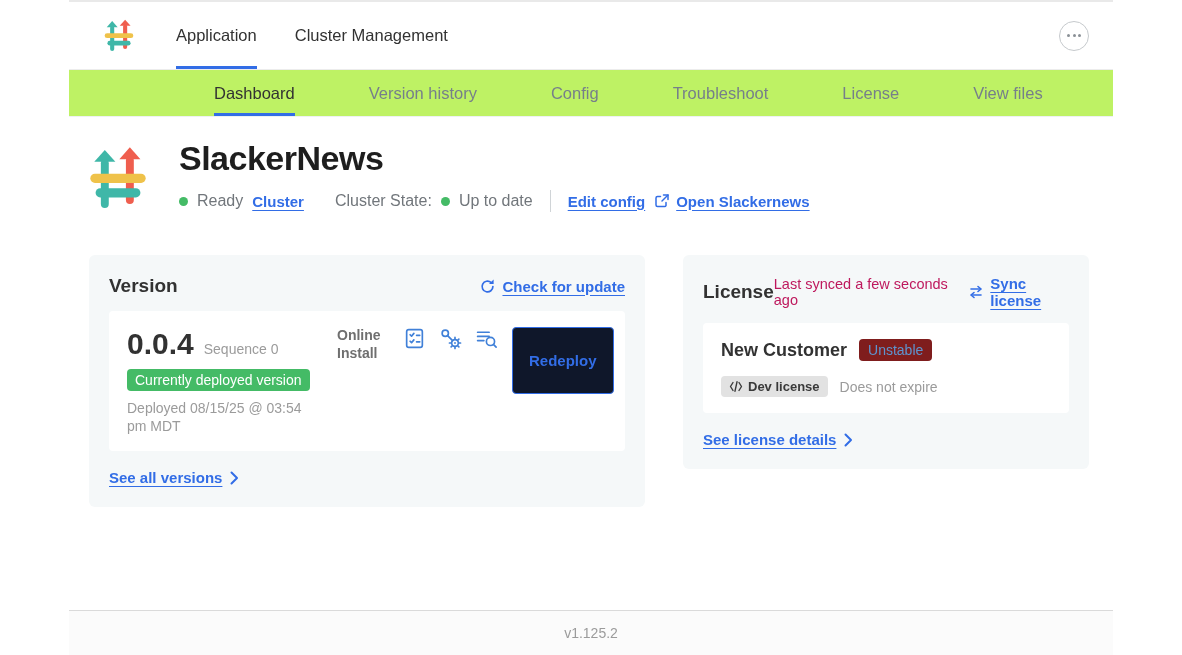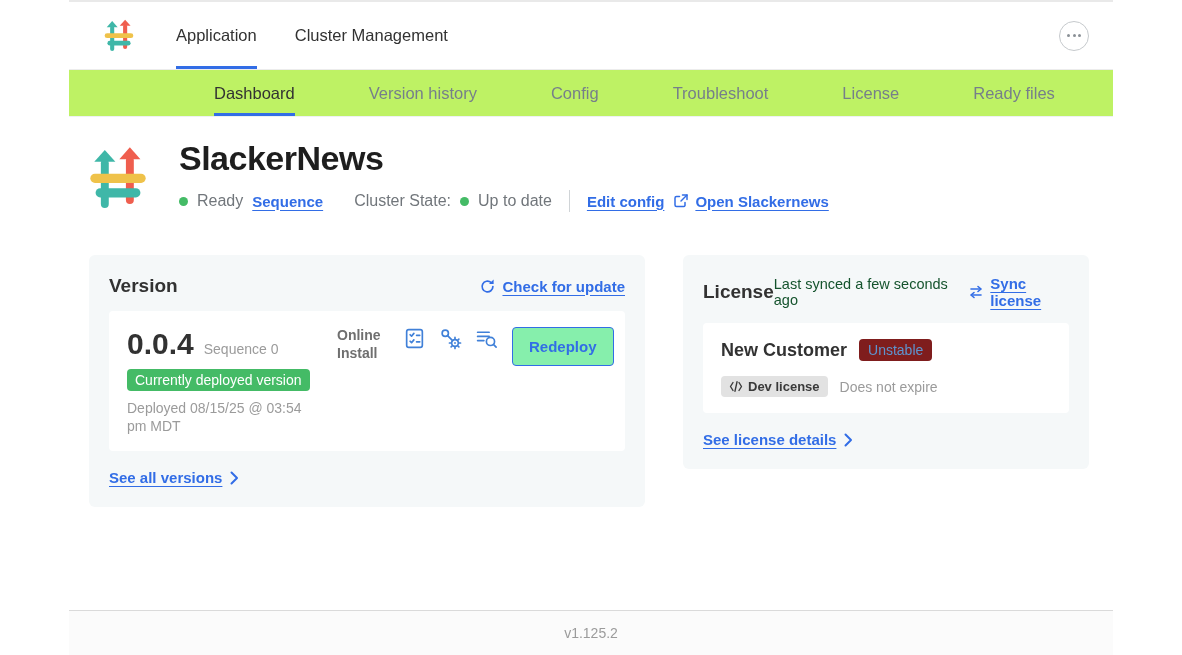--- a/index.html
+++ b/index.html
@@ -60,40 +60,40 @@
   .vdiv { width: 1px; height: 22px; background: #d0d4d7; margin: 0 8px; }
 
   
   .cards { display: flex; gap: 38px; margin-top: 40px; align-items: flex-start; padding-right: 0; }
   .card { background: #f5f8f9; border-radius: 6px; padding: 20px; }
   .version-card { width: 556px; flex-shrink: 0; }
   .license-card { flex: 1; }
   .card-head { display: flex; align-items: center; justify-content: space-between; }
   .card-title { font-size: 19px; font-weight: bold; color: #323232; }
   .head-right { display: flex; align-items: center; gap: 8px; }
-  .synced-text { color: #14532d; font-size: 14.5px; margin-right: 6px; font-weight: normal; }
+  .synced-text { color: #be185d; font-size: 14.5px; margin-right: 6px; font-weight: normal; }
 
   .inner-card { background: #fff; border-radius: 4px; margin-top: 14px; padding: 16px 18px; }
   .version-inner { display: flex; align-items: flex-start; gap: 14px; }
   .version-left { width: 196px; flex-shrink: 0; }
   .version-line { display: flex; align-items: baseline; gap: 10px; }
   .version-number { font-size: 30px; font-weight: bold; color: #323232; }
   .sequence { font-size: 14px; color: #9b9b9b; }
   .green-badge {
     display: inline-block; margin-top: 8px; background: #44bb66; color: #fff;
     font-size: 14px; padding: 3px 8px; border-radius: 4px; white-space: nowrap;
   }
   .deployed-at { margin-top: 8px; font-size: 14px; color: #9b9b9b; line-height: 1.3; max-width: 200px; }
   .install-type { font-size: 14px; color: #6f6f6f; font-weight: bold; width: 52px; line-height: 1.25; flex-shrink: 0; }
   .icon-row { display: flex; gap: 13px; align-items: center; flex-shrink: 0; }
   .vicon { width: 23px; height: 23px; display: inline-flex; cursor: pointer; }
   .vicon svg { width: 100%; height: 100%; }
   .redeploy-btn {
-    border: 1px solid #326de6; color: #326de6; background: #86efac;
-    font-size: 15px; font-weight: bold; padding: 10px 16px; border-radius: 4px; cursor: pointer;
+    border: 1px solid #326de6; color: #326de6; background: #0f172a;
+    font-size: 15px; font-weight: bold; padding: 24px 16px; border-radius: 4px; cursor: pointer;
     font-family: "Liberation Sans", sans-serif; flex-shrink: 0;
   }
   .see-link { display: inline-flex; align-items: center; gap: 8px; margin-top: 18px; }
 
   .license-row1 { display: flex; align-items: center; gap: 12px; }
   .customer-name { font-size: 18px; font-weight: bold; color: #323232; }
   .channel-badge { background: #7f1d1d; color: #5e94cf; font-size: 14px; padding: 3px 9px; border-radius: 4px; }
   .license-row2 { margin-top: 15px; display: flex; align-items: center; gap: 12px; text-align: center; }
   .type-badge {
     background: #e2e2e2; color: #3a3a3a; font-size: 13px; font-weight: bold;
@@ -134,42 +134,42 @@
       <span class="dot"></span>
     </button>
   </header>
 
   <nav class="subnav">
     <div class="subnav-item active">Dashboard</div>
     <div class="subnav-item">Version history</div>
     <div class="subnav-item">Config</div>
     <div class="subnav-item">Troubleshoot</div>
     <div class="subnav-item">License</div>
-    <div class="subnav-item">Ready files</div>
+    <div class="subnav-item">View files</div>
   </nav>
 
   <main class="main">
 
     <section class="app-header">
       <div class="app-icon">
         <svg viewBox="0 0 44 48">
           <polygon points="12,2 4,11 20,11" fill="#3fb7a8"></polygon>
           <rect x="9" y="9" width="6" height="37" rx="3" fill="#3fb7a8"></rect>
           <polygon points="31,0 23,9 39,9" fill="#ef5e4e"></polygon>
           <rect x="28" y="7" width="6" height="36" rx="3" fill="#ef5e4e"></rect>
           <rect x="1" y="20" width="42" height="7" rx="3.5" fill="#efc24a"></rect>
           <rect x="5" y="31" width="34" height="7" rx="3.5" fill="#3fb7a8"></rect>
         </svg>
       </div>
       <div class="app-info">
         <h1 class="app-title">SlackerNews</h1>
         <div class="status-row">
           <span class="dot-green"></span>
           <span class="muted-g">Ready</span>
-          <a class="link details-gap">Sequence</a>
+          <a class="link details-gap">Cluster</a>
           <span class="muted-g cluster-label">Cluster State:</span>
           <span class="dot-green"></span>
           <span class="muted-g">Up to date</span>
           <span class="vdiv"></span>
           <a class="link">Edit config</a>
           <a class="link with-icon">
             <svg width="16" height="16" viewBox="0 0 16 16" fill="none" stroke="#326de6" stroke-width="1.5" stroke-linecap="round" stroke-linejoin="round">
               <path d="M6.5 3.5h-3A1.5 1.5 0 0 0 2 5v7a1.5 1.5 0 0 0 1.5 1.5h7A1.5 1.5 0 0 0 12 12.5v-3"></path>
               <path d="M9.5 2H14v4.5"></path>
               <path d="M14 2L8 8"></path>

